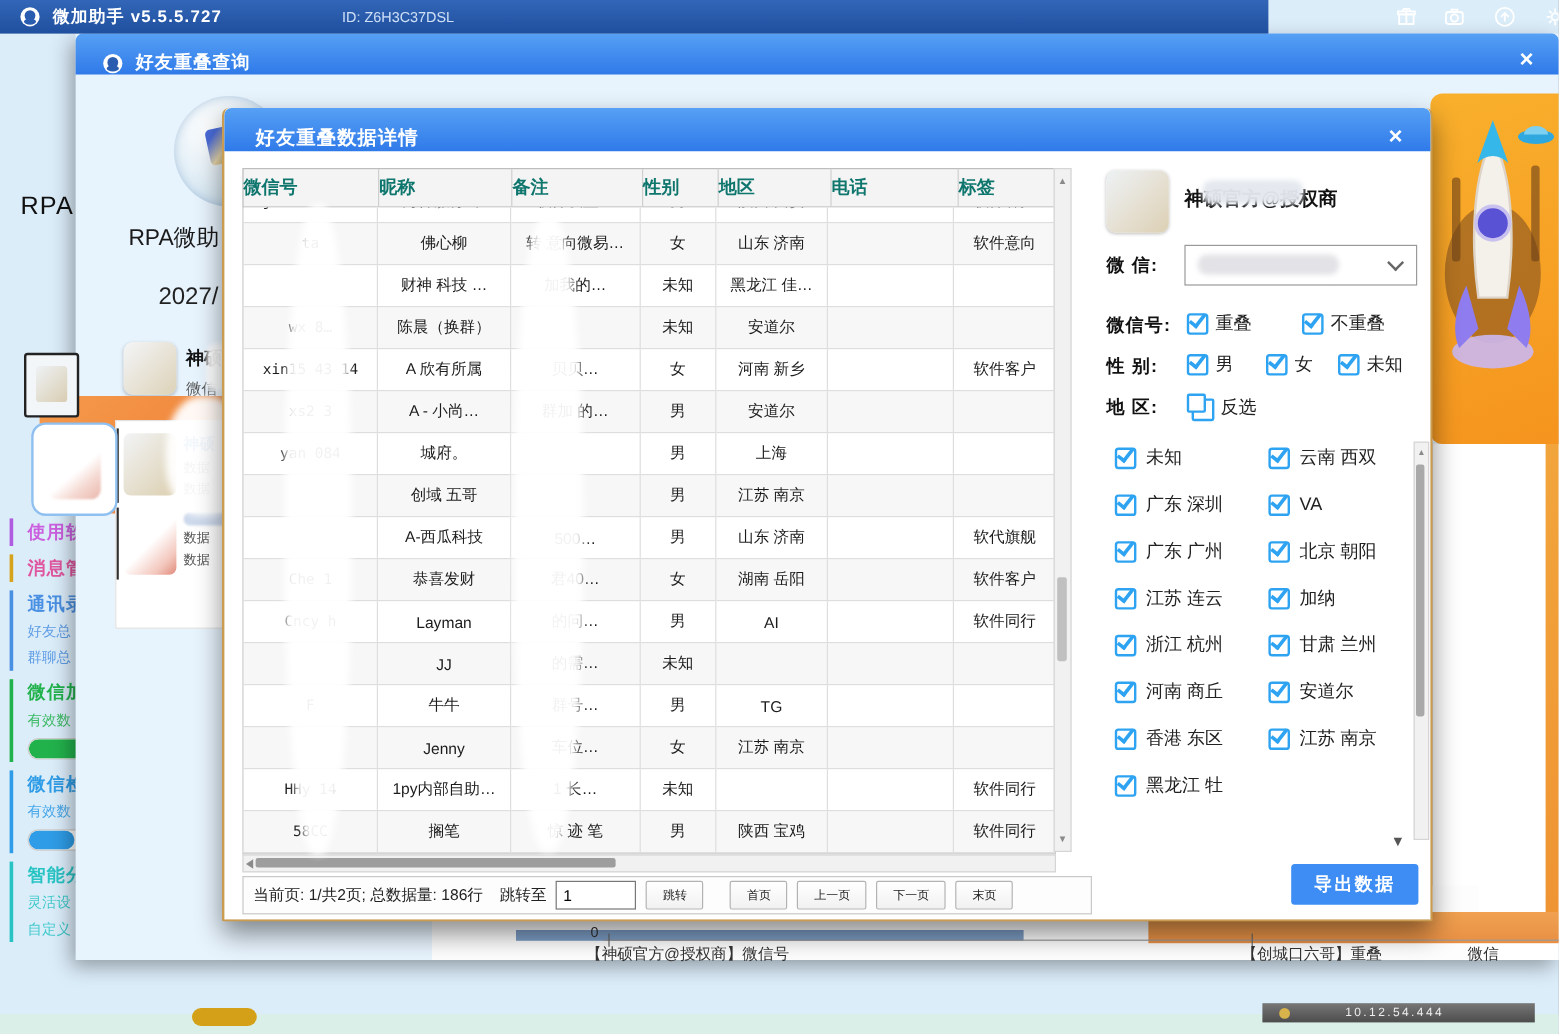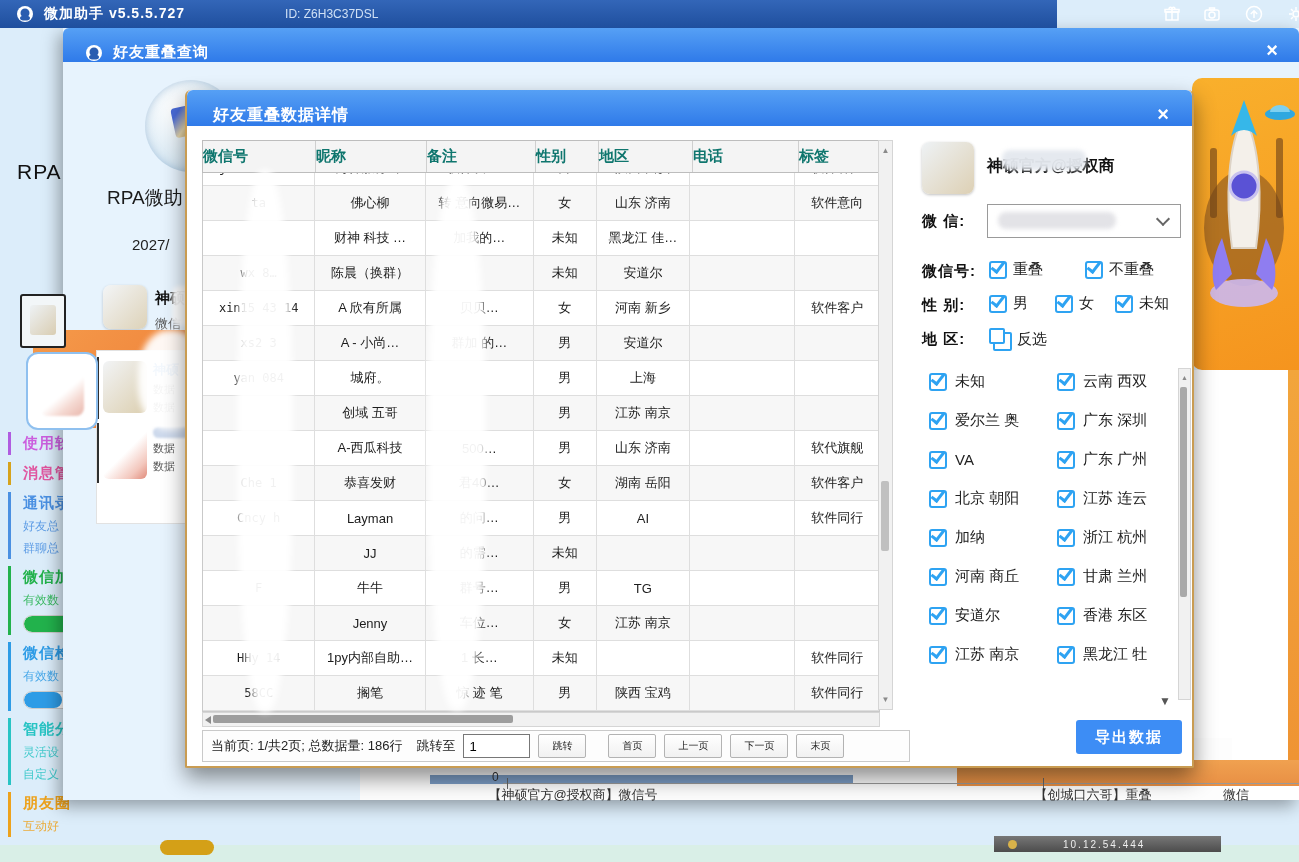--- a/index.html
+++ b/index.html
@@ -121,50 +121,46 @@
         <div class="side-sub" style="color: rgb(46, 156, 230);">有效数</div>
         <div class="pill">
           <div style="width: 35%; background: rgb(46, 156, 230);"></div>
         </div>
       </div>
       <div class="side-item" style="border-left-color: rgb(40, 196, 196);">
         <span class="side-label" style="color: rgb(40, 196, 196);">智能分</span>
         <div class="side-sub" style="color: rgb(40, 196, 196);">灵活设</div>
         <div class="side-sub" style="color: rgb(40, 196, 196);">自定义</div>
       </div>
-      <div class="side-item" style="border-left-color: rgb(237, 162, 28);">
-        <span class="side-label" style="color: rgb(237, 162, 28);">朋友圈</span>
-        <div class="side-sub" style="color: rgb(237, 162, 28);">互动好</div>
-      </div>
     </div>
 
   <div class="abs" style="left:0;top:845px;width:1299px;height:17px;background:#d9efe7;z-index:1"></div>
   <div class="abs" style="left:160px;top:840px;width:54px;height:15px;border-radius:8px;background:#d4a017;z-index:2"></div>
-  <div class="abs" style="left:994px;top:836px;width:227px;height:16px;background:linear-gradient(#777,#4c4c4c);z-index:15;display:flex;align-items:center">
+  <div class="abs" style="left:1052px;top:836px;width:227px;height:16px;background:linear-gradient(#777,#4c4c4c);z-index:15;display:flex;align-items:center">
     <div style="width:9px;height:9px;border-radius:50%;background:#d8b24a;margin-left:14px"></div>
     <span style="color:#eee;font-size:10px;margin-left:46px;letter-spacing:2px">10.12.54.444</span>
   </div>
 
   <div class="abs" id="midwin">
     <div class="win-titlebar" style="height:34px">
       <svg class="bar-ico" style="margin-left:22px" viewBox="0 0 18 18">
         <circle cx="9" cy="9" r="8" fill="#fff"></circle>
           <circle cx="9" cy="8" r="4.5" fill="#2a5db0"></circle>
           <ellipse cx="9" cy="13" rx="5" ry="2.6" fill="#2a5db0"></ellipse>
       </svg>
       <span class="win-title" style="margin-left:10px;font-size:15px">好友重叠查询</span>
       <span class="win-close" style="margin-right:12px">×</span>
     </div>
 
     <div class="abs" style="left:82px;top:52px;width:92px;height:92px;border-radius:50%;background:radial-gradient(circle at 35% 30%,#ffffff,#dcebf5 60%,#bcd6e8);box-shadow:inset 0 0 8px rgba(120,160,200,.5);z-index:1">
       <div class="abs" style="left:28px;top:26px;width:26px;height:30px;background:linear-gradient(135deg,#4a6bd8 20%,#e8d9b0 55%,#caa34a);border-radius:4px;transform:rotate(-12deg)"></div>
     </div>
 
     <div class="abs" style="left:44px;top:157px;font-size:19px;color:#1a1a1a;white-space:nowrap">RPA微助</div>
-    <div class="abs" style="left:69px;top:208px;font-size:15px;color:#222;white-space:nowrap">2027/</div>
+    <div class="abs" style="left:69px;top:208px;font-size:20px;color:#222;white-space:nowrap">2027/</div>
 
     <div class="abs" style="left:40px;top:257px;width:44px;height:44px;border-radius:8px;background:linear-gradient(135deg,#f3f5f7,#ddd2b8);box-shadow:0 1px 3px rgba(0,0,0,.2)"></div>
     <div class="abs" style="left:92px;top:261px;font-size:15px;font-weight:bold;color:#111;white-space:nowrap">神硕</div>
     <div class="abs" style="left:92px;top:287px;font-size:13px;color:#555;white-space:nowrap">微信</div>
 
     <div class="abs" style="left:1129px;top:50px;width:110px;height:292px;border-radius:10px 0 0 10px;background:linear-gradient(160deg,#f9b02c,#f5941e);overflow:hidden">
       <svg width="110" height="292" viewBox="0 0 110 292">
         <ellipse cx="52" cy="150" rx="40" ry="58" fill="#7a4a1f" opacity="0.55"></ellipse>
         <rect x="18" y="70" width="7" height="70" rx="3" fill="#6b3f18" opacity="0.6"></rect>
         <rect x="84" y="60" width="7" height="80" rx="3" fill="#6b3f18" opacity="0.6"></rect>
@@ -451,24 +447,20 @@
         <div class="regioncell">
           <span class="cb"></span>
           <span class="cblabel">未知</span>
         </div>
         <div class="regioncell">
           <span class="cb"></span>
           <span class="cblabel">云南 西双</span>
         </div>
         <div class="regioncell">
           <span class="cb"></span>
-          <span class="cblabel">爱尔兰 奥</span>
-        </div>
-        <div class="regioncell">
-          <span class="cb"></span>
           <span class="cblabel">广东 深圳</span>
         </div>
         <div class="regioncell">
           <span class="cb"></span>
           <span class="cblabel">VA</span>
         </div>
         <div class="regioncell">
           <span class="cb"></span>
           <span class="cblabel">广东 广州</span>
         </div>
@@ -483,25 +475,25 @@
         <div class="regioncell">
           <span class="cb"></span>
           <span class="cblabel">加纳</span>
         </div>
         <div class="regioncell">
           <span class="cb"></span>
           <span class="cblabel">浙江 杭州</span>
         </div>
         <div class="regioncell">
           <span class="cb"></span>
+          <span class="cblabel">甘肃 兰州</span>
+        </div>
+        <div class="regioncell">
+          <span class="cb"></span>
           <span class="cblabel">河南 商丘</span>
-        </div>
-        <div class="regioncell">
-          <span class="cb"></span>
-          <span class="cblabel">甘肃 兰州</span>
         </div>
         <div class="regioncell">
           <span class="cb"></span>
           <span class="cblabel">安道尔</span>
         </div>
         <div class="regioncell">
           <span class="cb"></span>
           <span class="cblabel">香港 东区</span>
         </div>
         <div class="regioncell">

